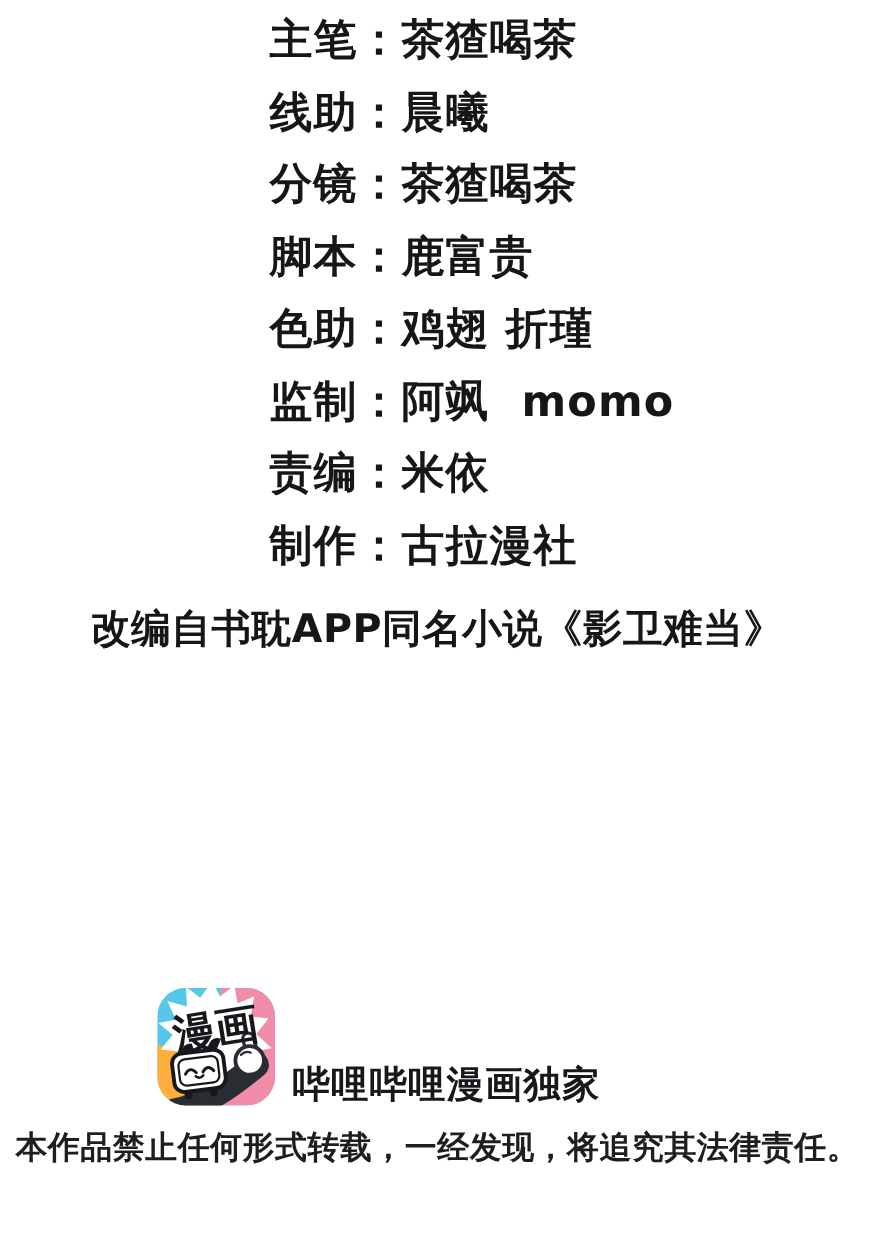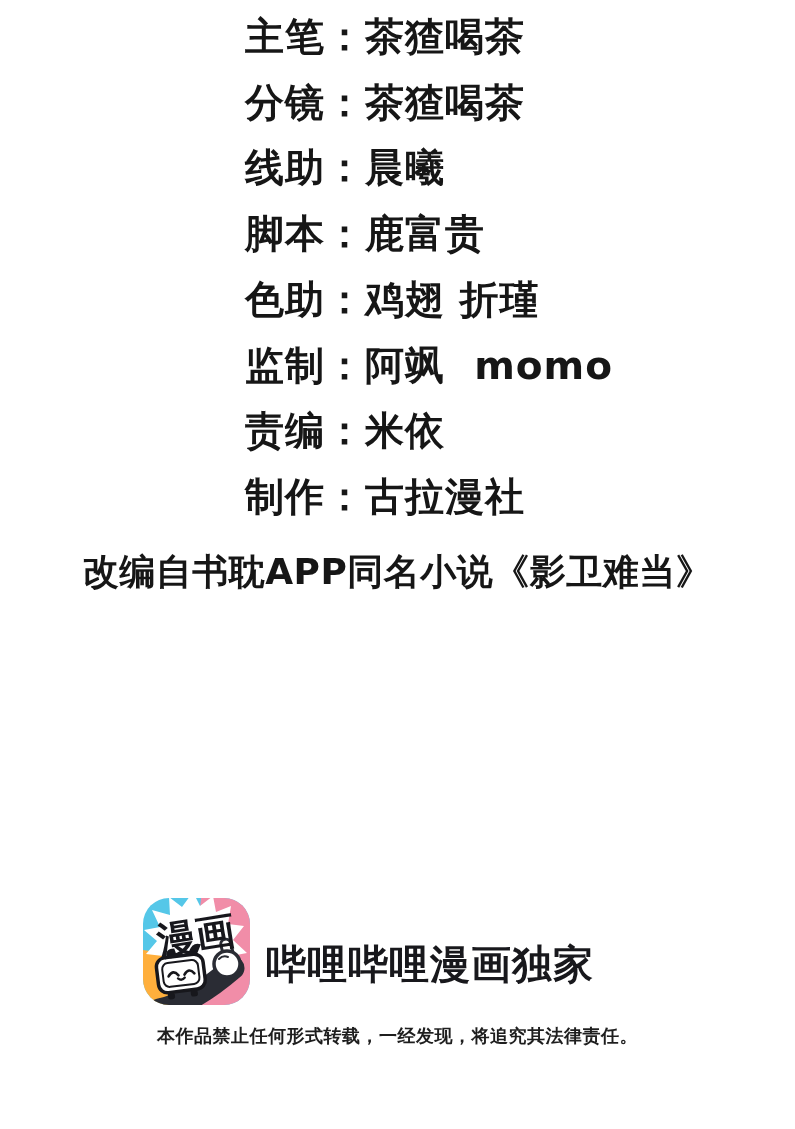--- a/index.html
+++ b/index.html
@@ -41,49 +41,49 @@
 
   
   .app-icon {
     position: absolute;
     left: 143px; top: 898px;
     width: 107px; height: 107px;
   }
   .app-icon svg { overflow: visible; display: block; }
   .brand-text {
     position: absolute;
-    left: 266px; top: 937px;
-    font-size: 40px;
+    left: 266px; top: 963px;
+    font-size: 34px;
     font-weight: 800;
     letter-spacing: 1px;
     white-space: pre;
     color: #18181c;
   }
 
   
   .disclaimer {
     position: absolute;
     top: 1024px; left: 0; width: 795px;
     text-align: center;
-    font-size: 18px;
+    font-size: 29px;
     font-weight: 600;
     letter-spacing: 0.5px;
     white-space: pre;
     color: #1e1e1e;
   }
 </style>
 </head>
 <body>
 
 <div class="page">
 
   <div class="credits">
     <div class="credit-line">主笔：茶猹喝茶</div>
+    <div class="credit-line">线助：晨曦</div>
     <div class="credit-line">分镜：茶猹喝茶</div>
-    <div class="credit-line">线助：晨曦</div>
     <div class="credit-line">脚本：鹿富贵</div>
     <div class="credit-line">色助：鸡翅 折瑾</div>
     <div class="credit-line">监制：阿飒  momo</div>
     <div class="credit-line">责编：米依</div>
     <div class="credit-line">制作：古拉漫社</div>
   </div>
 
   <div class="adaptation">改编自书耽APP同名小说《影卫难当》</div>
 
   <div class="app-icon">

